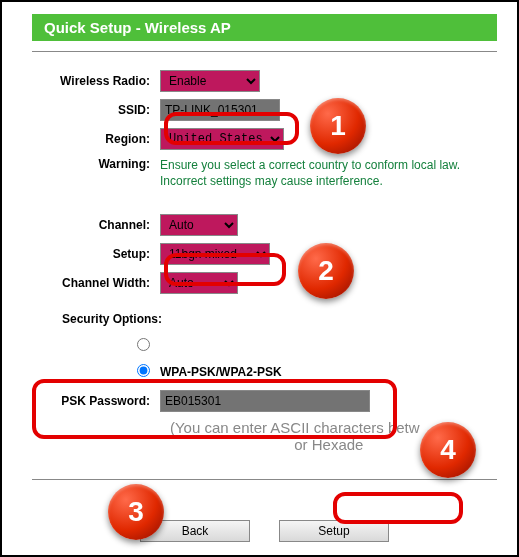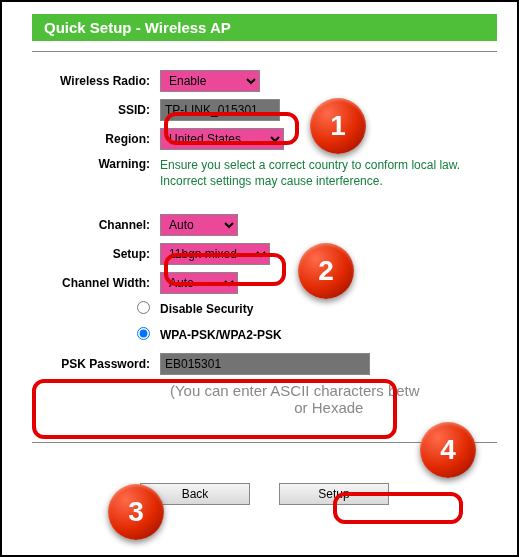--- a/index.html
+++ b/index.html
@@ -49,24 +49,24 @@
     position: relative;
   }
   select, input[type="text"] {
     font-family: Arial, sans-serif;
     font-size: 12px;
     padding: 2px 4px;
     border: 1px solid #888;
     background: #737373;
     height: 22px;
   }
-  select { background: #ec4899; }
+  select { background: #be185d; }
   .sel-enable { width: 100px; }
   .ssid-input { width: 120px; }
-  .sel-region { width: 124px; }
+  .sel-region { width: 124px; font-family: Liberation Mono, monospace; }
   .warning-text {
     color: #15803d;
     font-size: 12px;
     line-height: 1.35;
     max-width: 330px;
   }
   .sel-channel { width: 78px; }
   .sel-mode { width: 110px; }
   .sel-chanwidth { width: 78px; }
   .sec-options-label {
@@ -196,24 +196,24 @@
 
   <div class="form-row">
     <div class="label">Channel Width:</div>
     <div class="value">
       <select class="sel-chanwidth">
         <option>Auto</option>
       </select>
     </div>
   </div>
 
+  <div class="sec-options-label">Security Options:</div>
 
   <div class="radio-row">
     <div class="radio-col"><input type="radio" name="sec" style=""></div>
-    <div class="radio-label">Disable Security</div>
   </div>
 
   <div class="radio-row">
     <div class="radio-col"><input type="radio" name="sec" checked="" style=""></div>
     <div class="radio-label">WPA-PSK/WPA2-PSK</div>
   </div>
 
   <div class="form-row">
     <div class="label">PSK Password:</div>
     <div class="value">

